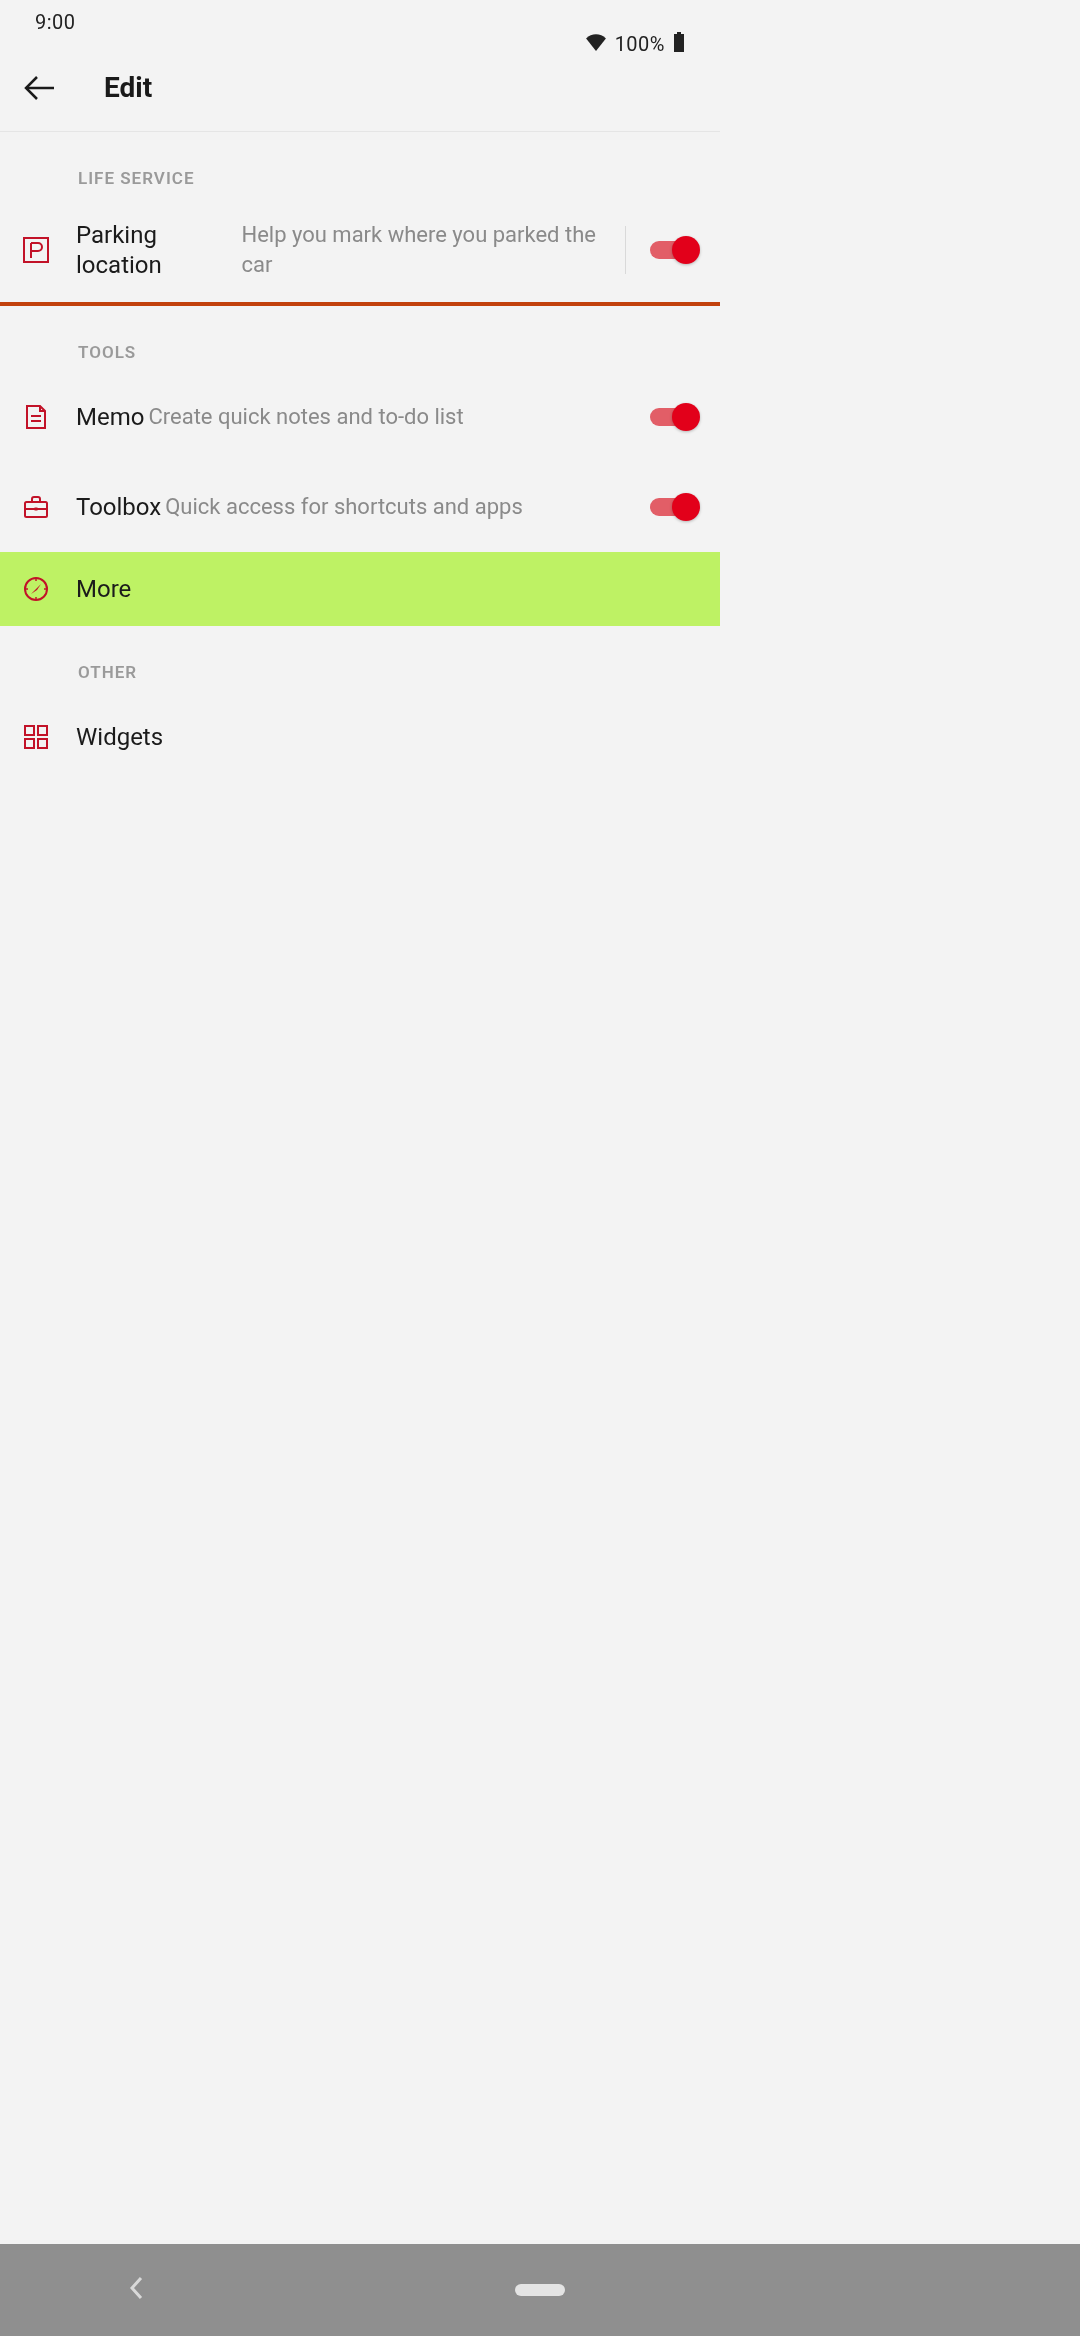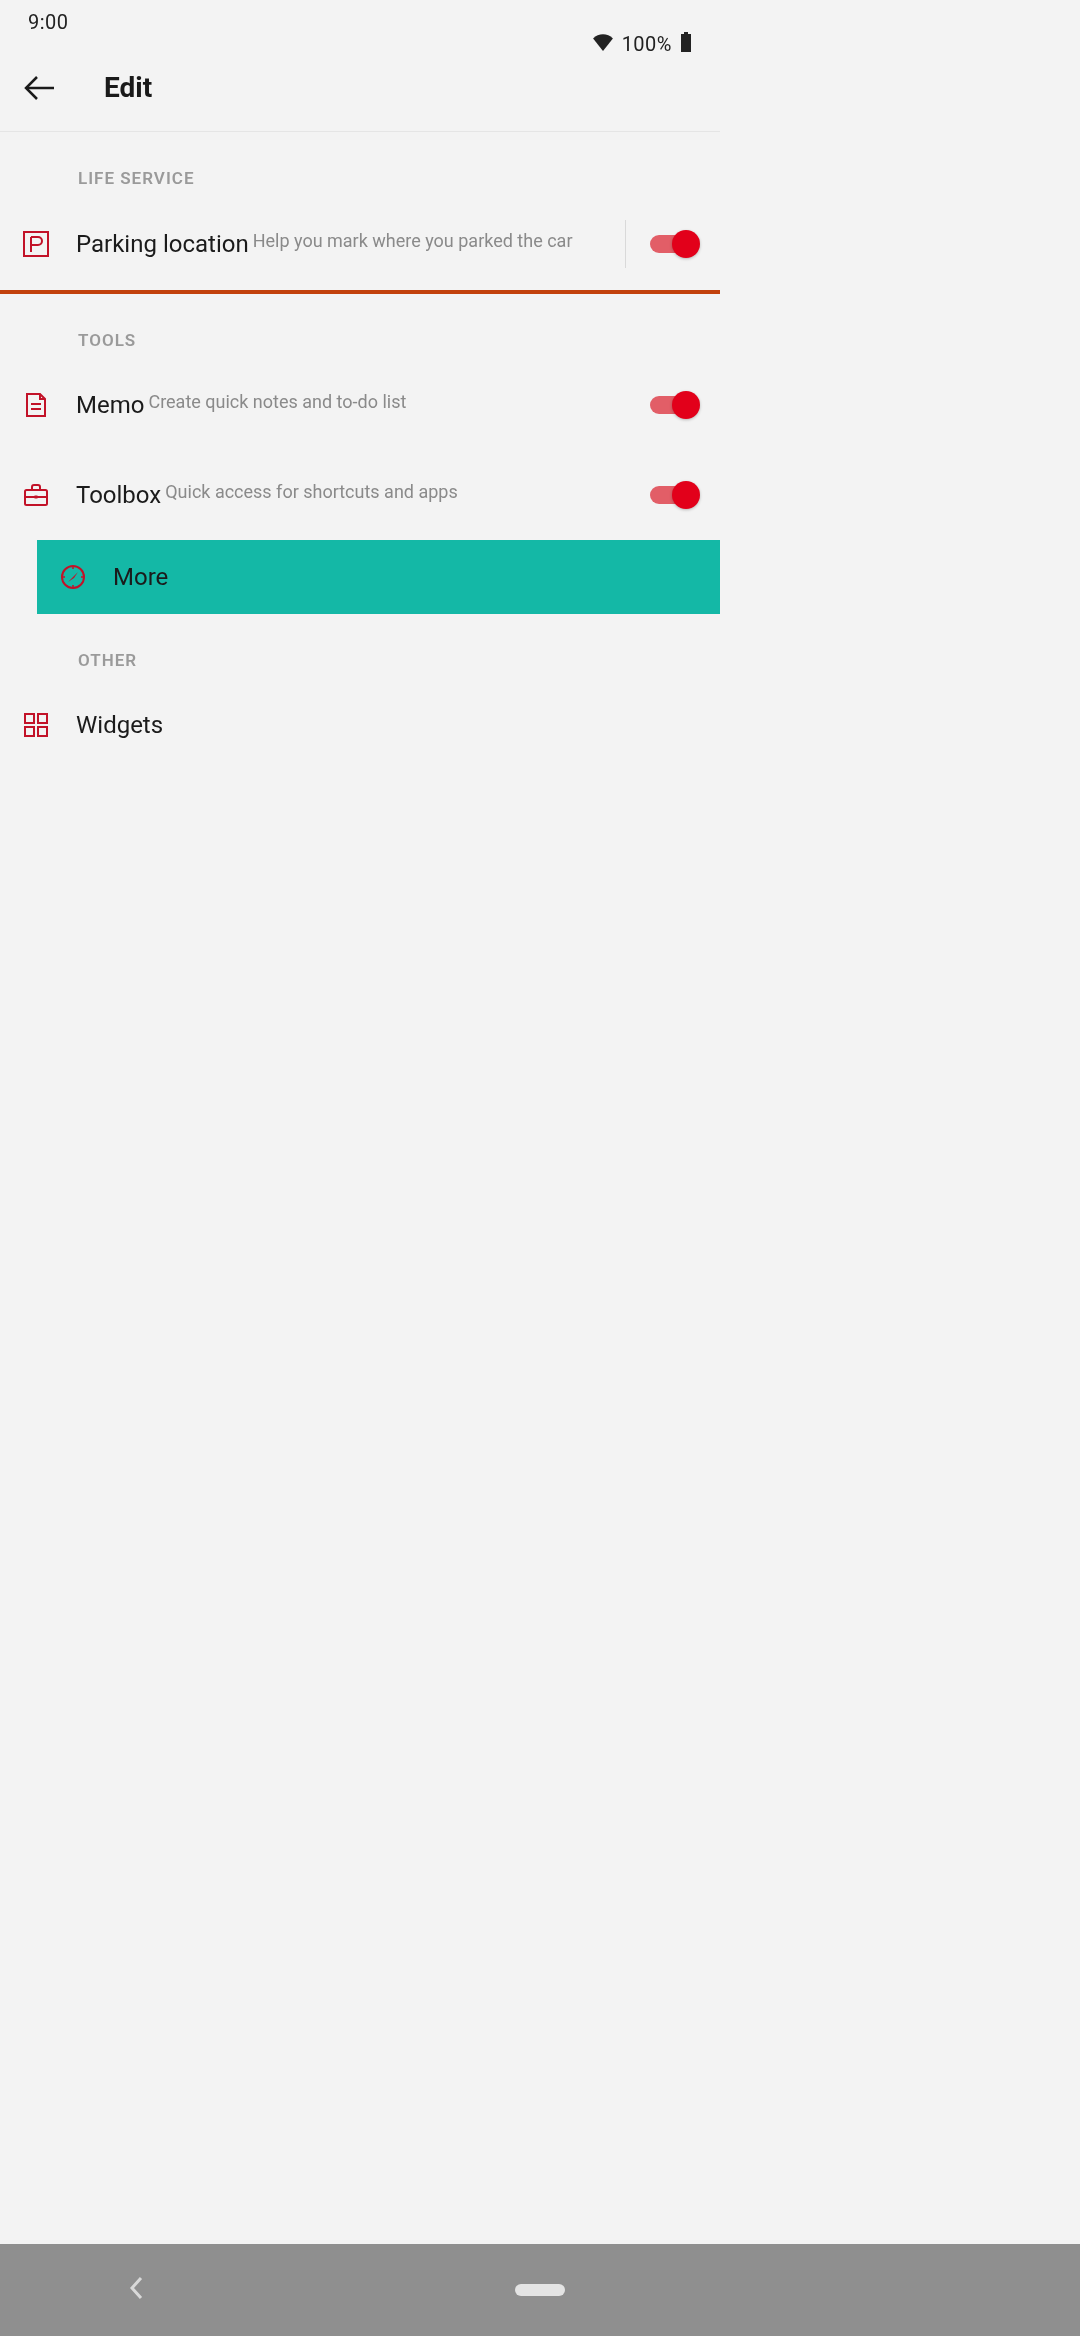--- a/index.html
+++ b/index.html
@@ -1,37 +1,37 @@
 <!DOCTYPE html>
 <html><head>
 <meta charset="utf-8">
 <style>
   * { box-sizing: border-box; margin: 0; padding: 0; }
   html, body { width: 720px; height: 1557px; font-family: -apple-system, Roboto, "Helvetica Neue", Arial, sans-serif; background: #f3f3f3; color: #222; }
   
-  .status-bar { height: 44px; display: flex; align-items: center; justify-content: space-between; padding: 0 28px; font-size: 20px; letter-spacing: 0.5px; }
+  .status-bar { height: 44px; display: flex; align-items: center; justify-content: space-between; padding: 0 35px; font-size: 20px; letter-spacing: 0.5px; }
   .status-right { display: flex; align-items: center; gap: 8px; margin-top: 44px; }
   .wifi-icon, .battery-icon { display: inline-block; }
   
   .header { height: 88px; display: flex; align-items: center; gap: 46px; padding: 0 22px; border-bottom: 1px solid #e5e5e5; }
   .back-btn { width: 36px; height: 36px; display: flex; align-items: center; justify-content: center; cursor: pointer; }
   .header-title { font-size: 28px; font-weight: 700; color: #1a1a1a; }
   
   .content { background: #f3f3f3; }
   .section { padding-top: 36px; border-bottom: 4px solid #c2410c; }
   .section:last-of-type { border-bottom: none; }
   .section-header { font-size: 17px; font-weight: 600; color: #9a9a9a; letter-spacing: 1px; padding: 0 0 10px 78px; }
   
   .row { display: flex; align-items: center; padding: 22px 20px 22px 22px; min-height: 90px; position: relative; }
-  .row.highlight { background: #14b8a6; margin-left: 37px; }
+  .row.highlight { background: #bef264; }
   .row-icon { width: 54px; display: flex; align-items: center; justify-content: flex-start; flex-shrink: 0; }
   .row-icon svg { width: 28px; height: 28px; }
   .row-body { flex: 1; display: flex; gap: 4px; }
   .row-title { font-size: 24px; color: #1b1b1b; font-weight: 400; line-height: 1.25; }
-  .row-sub { font-size: 18px; color: #8a8a8a; line-height: 1.35; }
+  .row-sub { font-size: 22px; color: #8a8a8a; line-height: 1.35; }
   .row-right { display: flex; align-items: center; padding-left: 18px; }
   .vdiv { width: 1px; height: 48px; background: #d9d9d9; margin-right: 24px; }
   
   .switch { position: relative; width: 50px; height: 28px; cursor: pointer; }
   .track { position: absolute; top: 5px; left: 0; width: 40px; height: 18px; border-radius: 9px; background: #e25e67; }
   .knob { position: absolute; top: 0; left: 22px; width: 28px; height: 28px; border-radius: 50%; background: #e2001a; box-shadow: 0 1px 3px rgba(0,0,0,0.25); }
   
   .navbar { position: absolute; left: 0; right: 0; bottom: 0; height: 92px; background: #8f8f8f; display: flex; align-items: center; }
   .nav-back { position: absolute; left: 128px; top: 50%; transform: translateY(-50%); }
   .nav-home { position: absolute; left: 50%; top: 50%; transform: translate(-50%, -50%); width: 50px; height: 12px; background: #e4e4e4; border-radius: 6px; }

